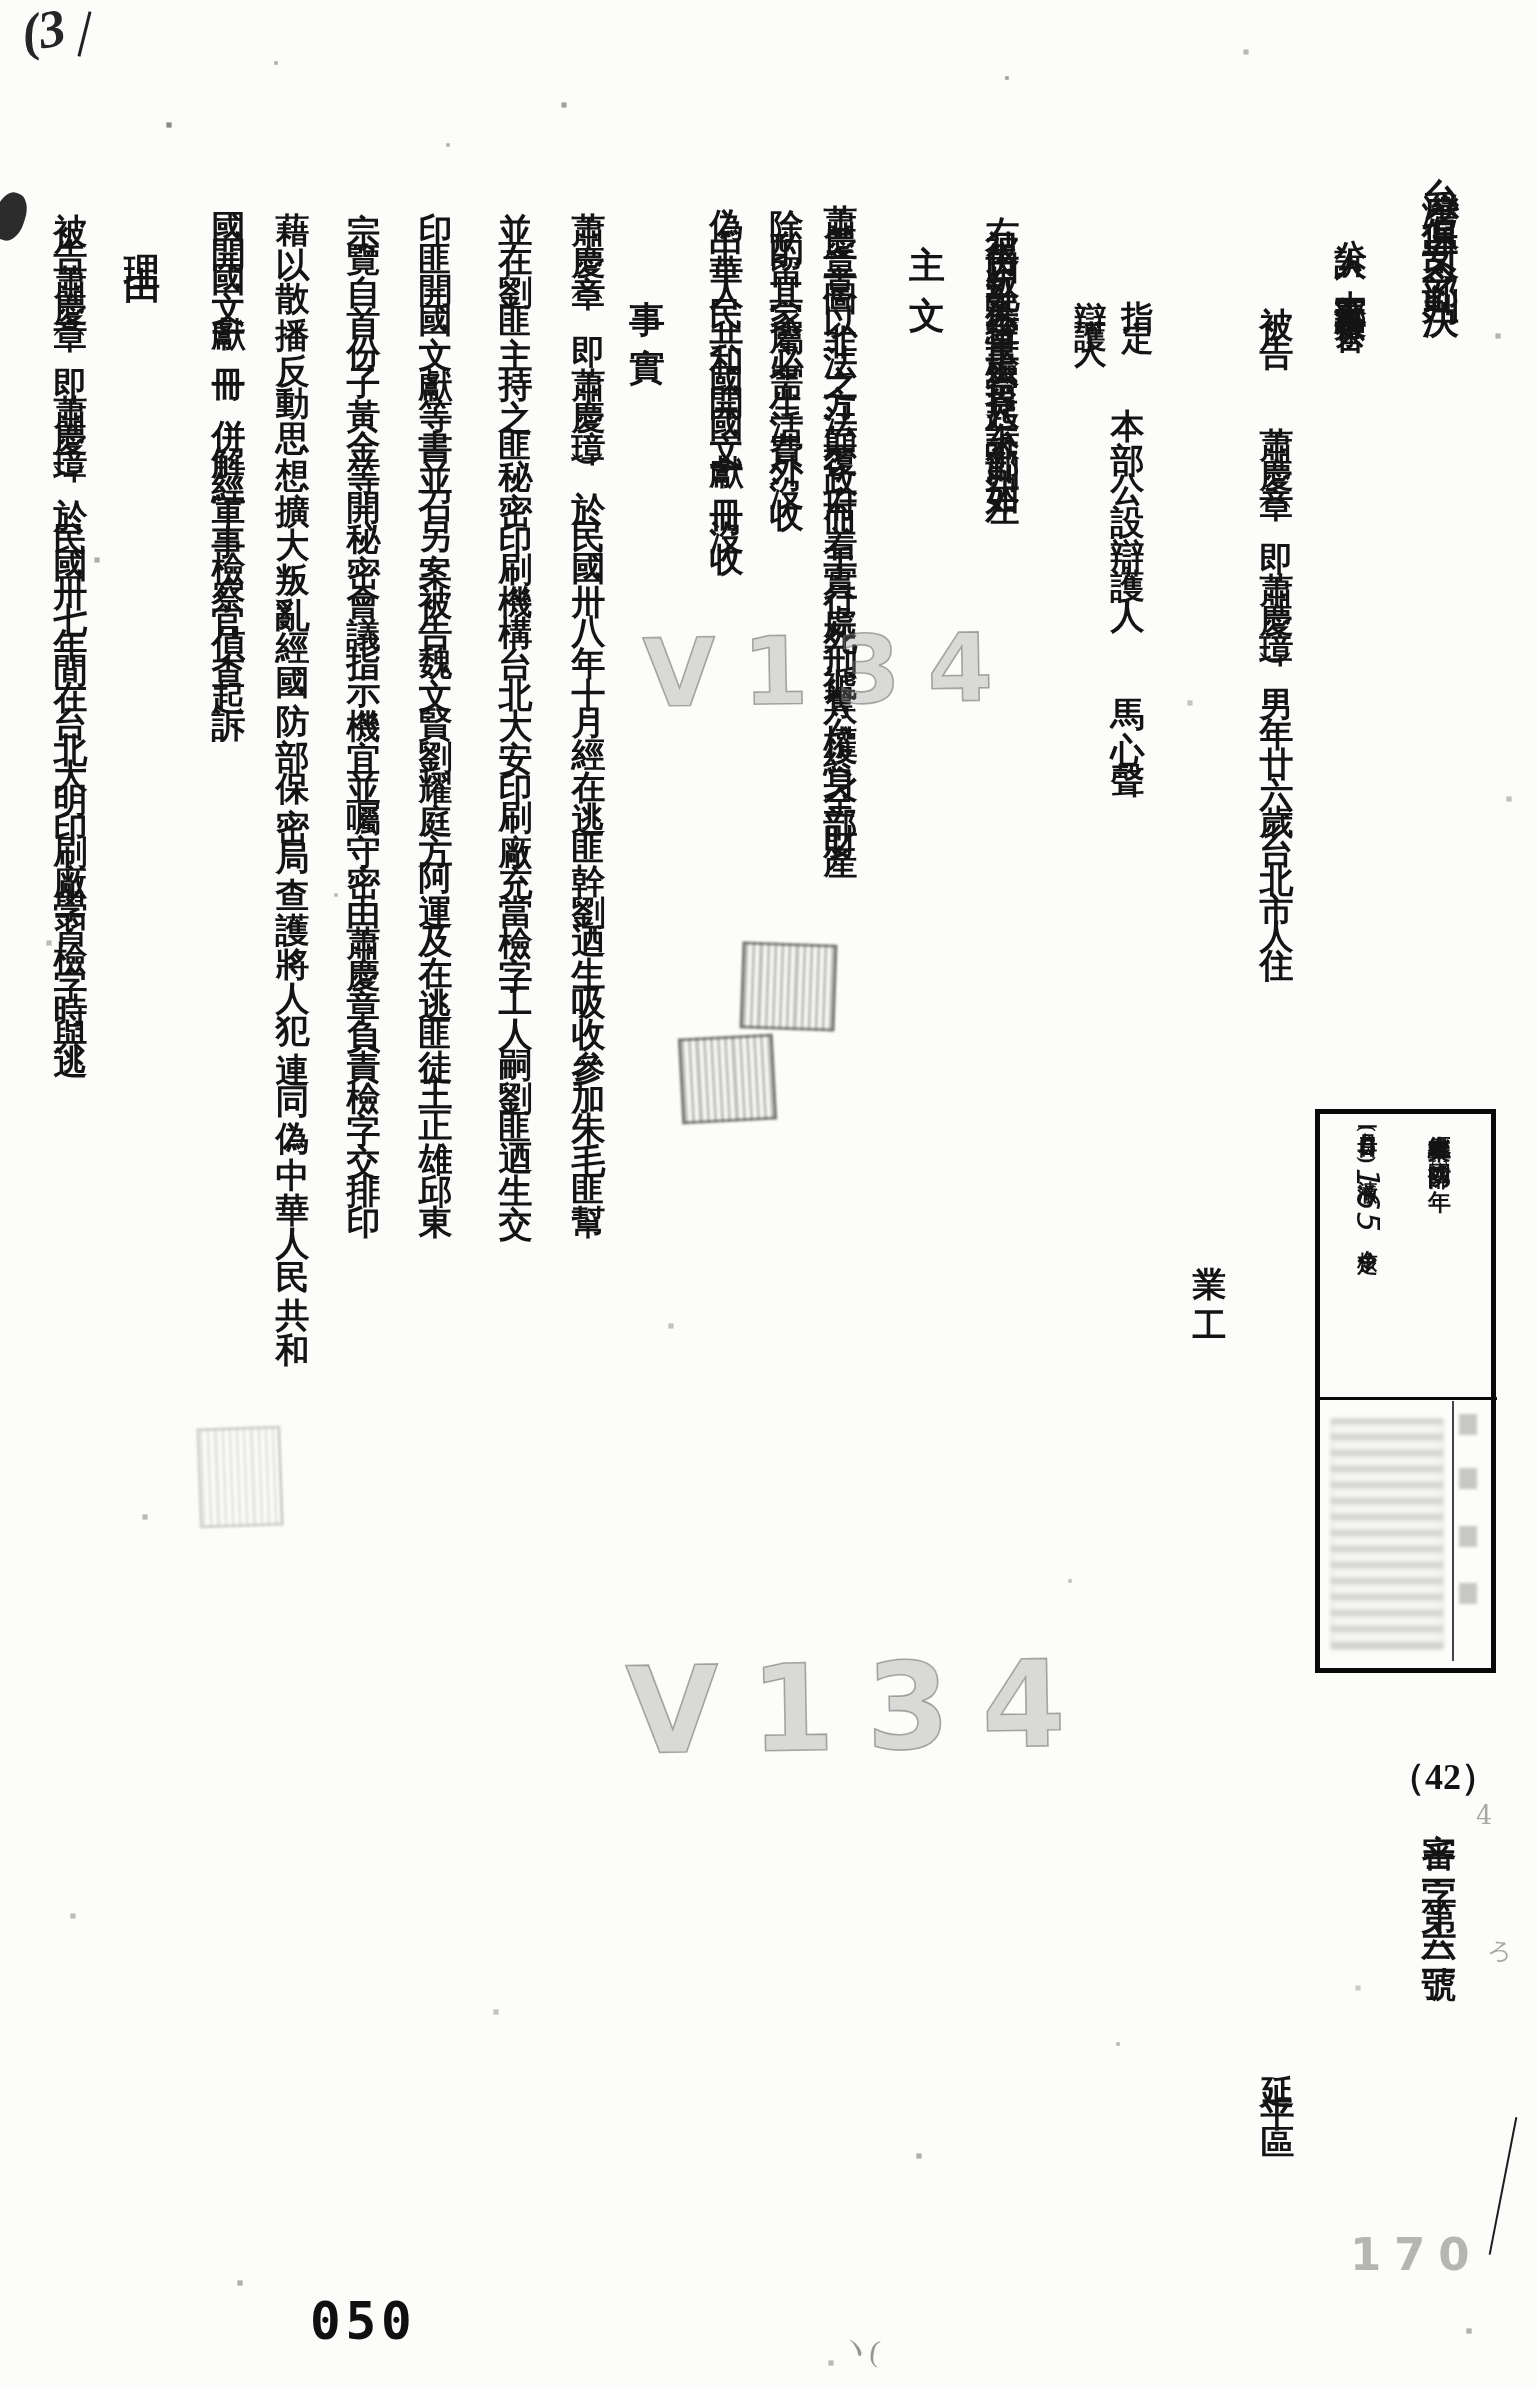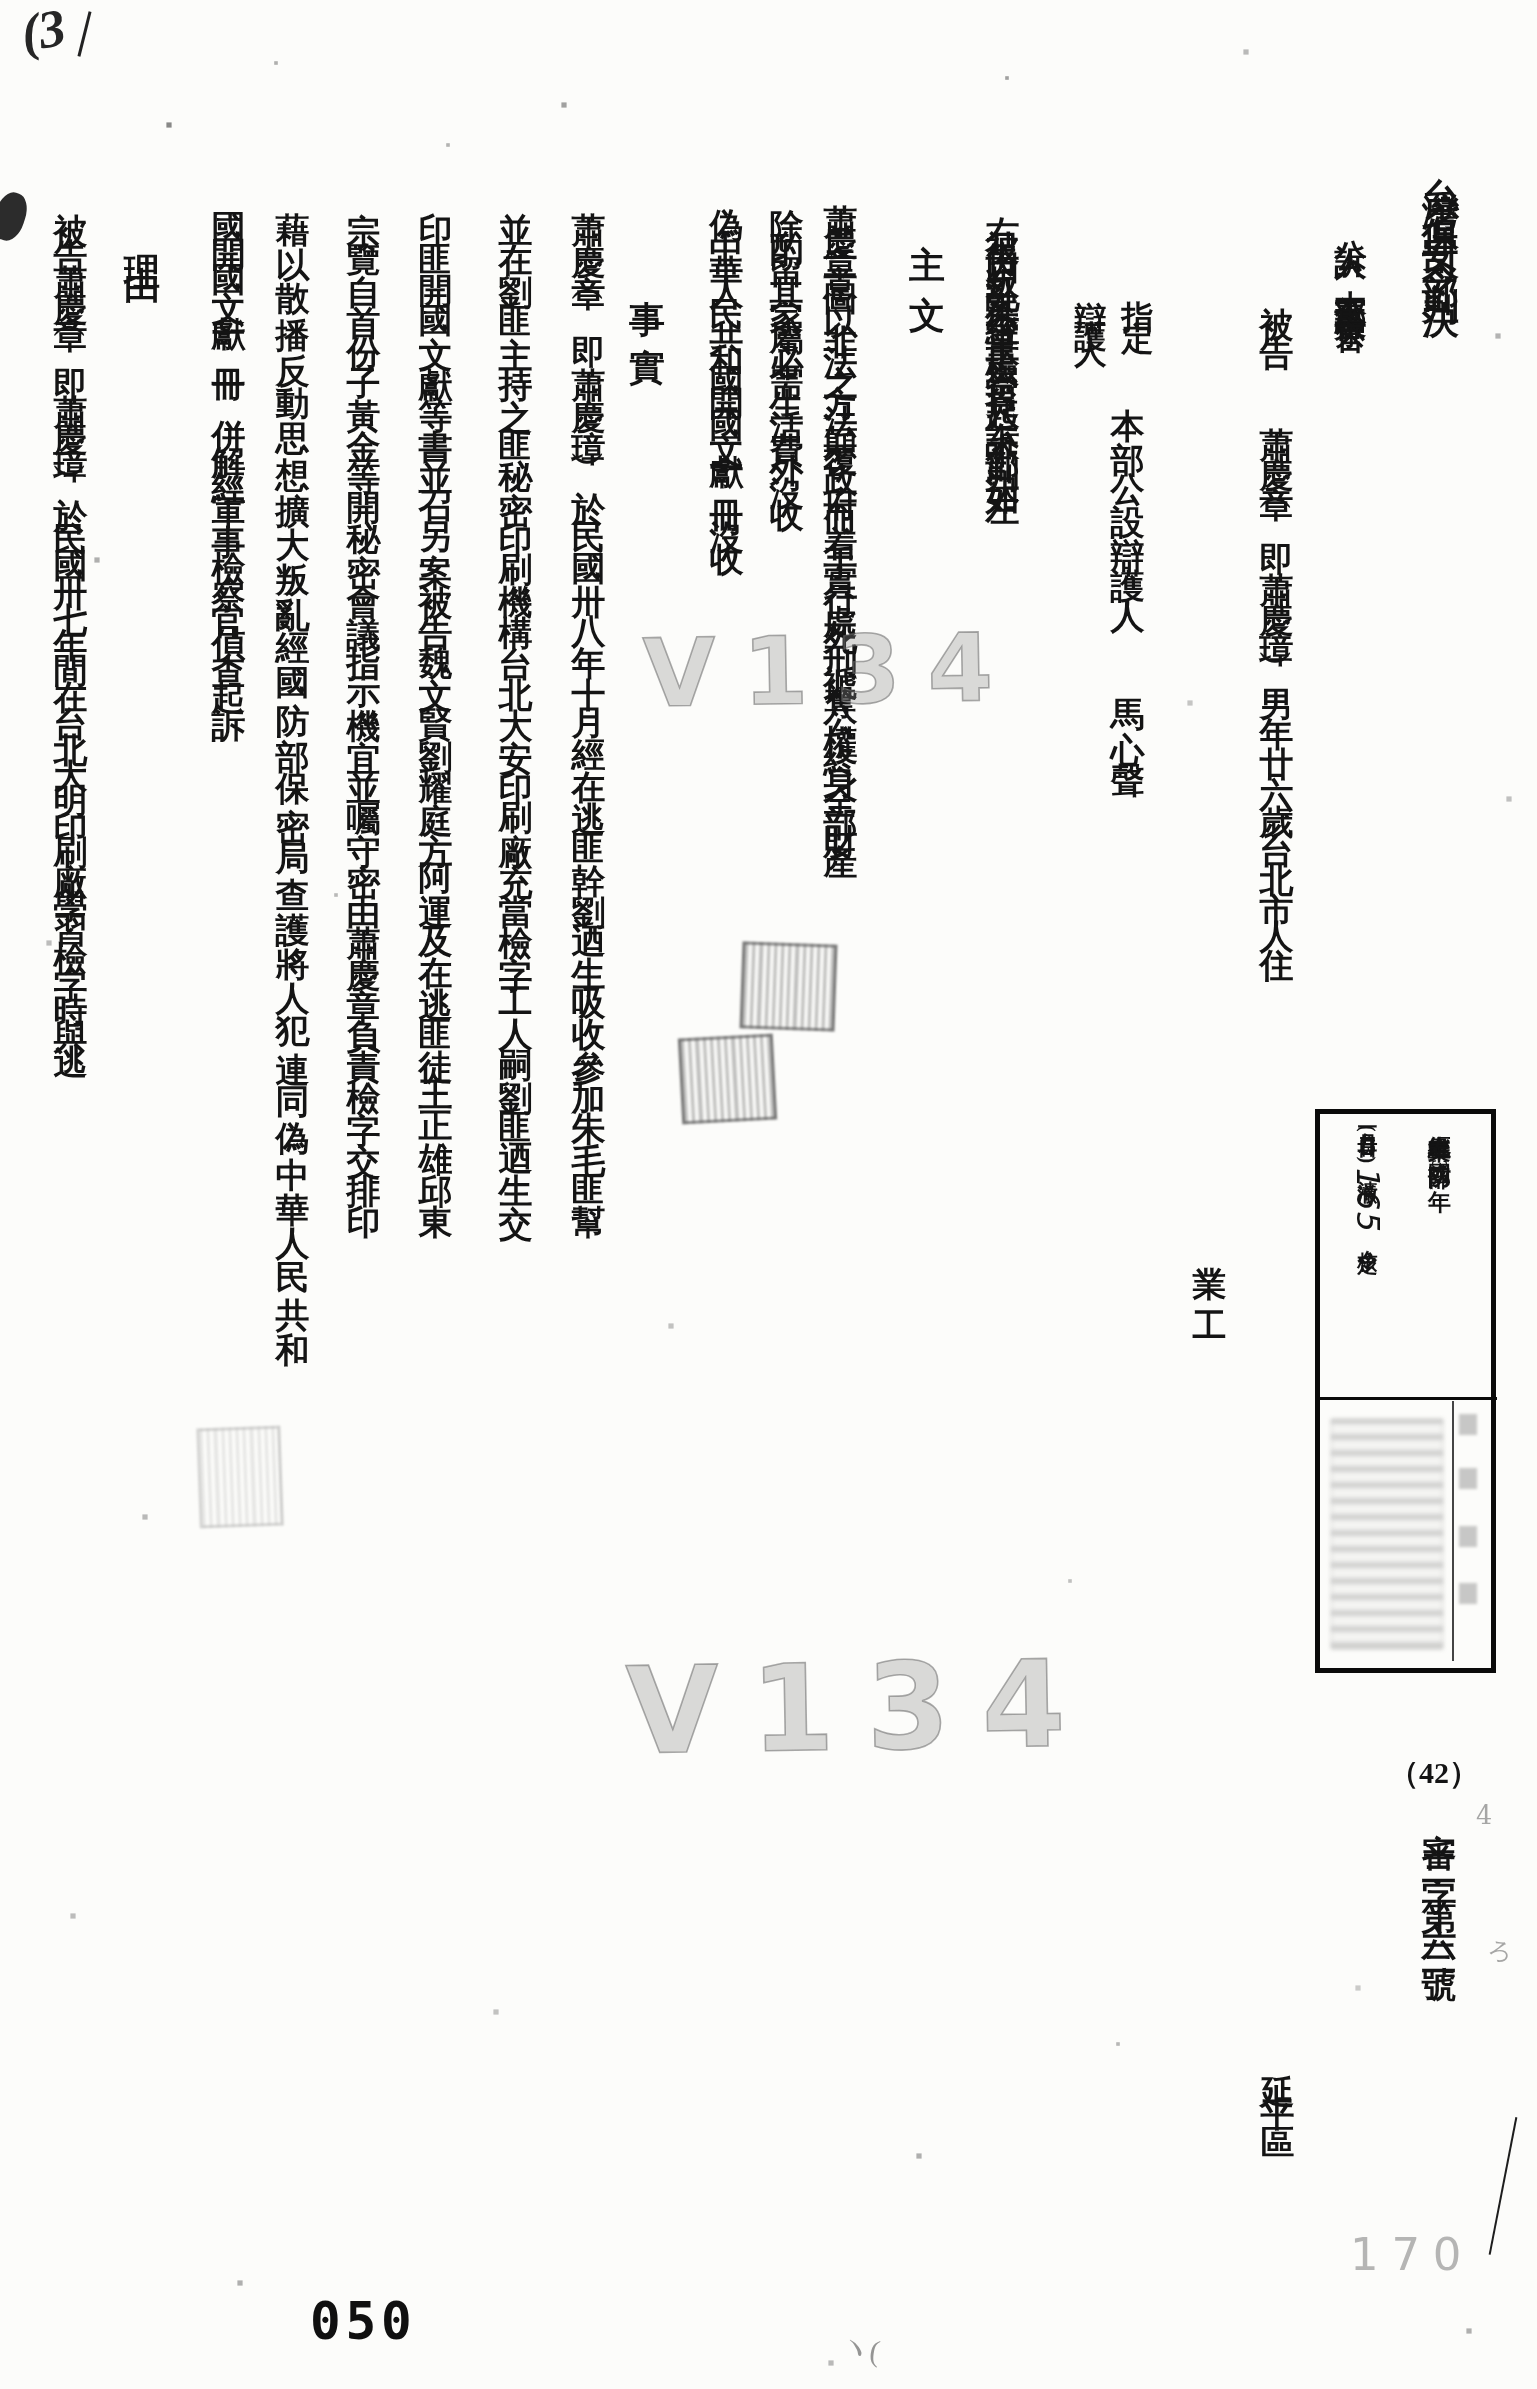--- a/index.html
+++ b/index.html
@@ -54,21 +54,21 @@
     transform:rotate(-1deg);
   }
   .pgnum{
     position:absolute;left:310px;top:2292px;
     font-family:"DejaVu Sans Mono","Liberation Mono",monospace;
     font-size:51px;font-weight:bold;letter-spacing:4.8px;color:#101010;
   }
   .faintnum{
     position:absolute;left:1350px;top:2228px;
     font-family:"DejaVu Sans","Liberation Sans",sans-serif;
-    font-size:45px;font-weight:normal;letter-spacing:12.8px;color:rgba(95,95,95,.45);
+    font-size:45px;font-weight:bold;letter-spacing:12.8px;color:rgba(95,95,95,.45);
   }
   .corner-mark{
     position:absolute;left:21px;top:0px;font-size:53px;font-style:italic;
     color:#262626;transform:rotate(-10deg);font-weight:bold;
   }
   .corner-stroke{position:absolute;left:83px;top:11.2px;width:3.2px;height:46px;background:#222;transform:rotate(14deg);}
   .edge-blob{position:absolute;left:-4.8px;top:192px;width:30px;height:49px;background:#151515;border-radius:45%;transform:rotate(18deg);opacity:.9;}
   .pencil{position:absolute;color:rgba(120,120,120,.65);font-family:"DejaVu Serif",serif;}
   .slash-mark{position:absolute;left:1502px;top:2116px;width:2.4px;height:140px;background:#1d1d1d;transform:rotate(11deg);}
   .bottom-tick{position:absolute;left:840px;top:2329px;font-size:30px;color:rgba(80,80,80,.6);transform:rotate(8deg);}
@@ -145,21 +145,21 @@
     <span>一月廿二日(43)清澈</span><span style="font-size:32px;font-style:italic;font-family:'DejaVu Sans',sans-serif;font-weight:normal;">165</span><span>令核定</span>
   </div>
   <div class="stampbox-divider"></div>
   <div class="stampbox-vdivider"></div>
   <div class="stamp-blob"></div>
   <div class="stamp-side-mark" style="left:1459px;top:1414px;"></div>
   <div class="stamp-side-mark" style="left:1459px;top:1468px;"></div>
   <div class="stamp-side-mark" style="left:1459px;top:1526px;"></div>
   <div class="stamp-side-mark" style="left:1459px;top:1583px;"></div>
 
-  <div class="hline" style="left:1389px;top:1753px;font-size:30px;">（42）</div>
+  <div class="hline" style="left:1389px;top:1753px;font-size:36px;">（42）</div>
   <div class="vcol" style="left:1421px;top:1805px;font-size:35px;letter-spacing:22.3px;">審三字第六三號</div>
 
   <div class="seal" style="left:741px;top:943px;width:89px;height:81px;transform:rotate(2deg);"></div>
   <div class="seal" style="left:680px;top:1036px;width:89px;height:80px;transform:rotate(-3deg);"></div>
   <div class="seal" style="left:198px;top:1427px;width:78px;height:94px;opacity:.35;transform:rotate(-2deg);"></div>
 
   <div class="watermark" style="left:643px;top:616px;font-size:94px;">V134</div>
   <div class="watermark" style="left:626px;top:1638px;font-size:120px;letter-spacing:32px;">V134</div>
 
   <div class="pgnum">050</div>

